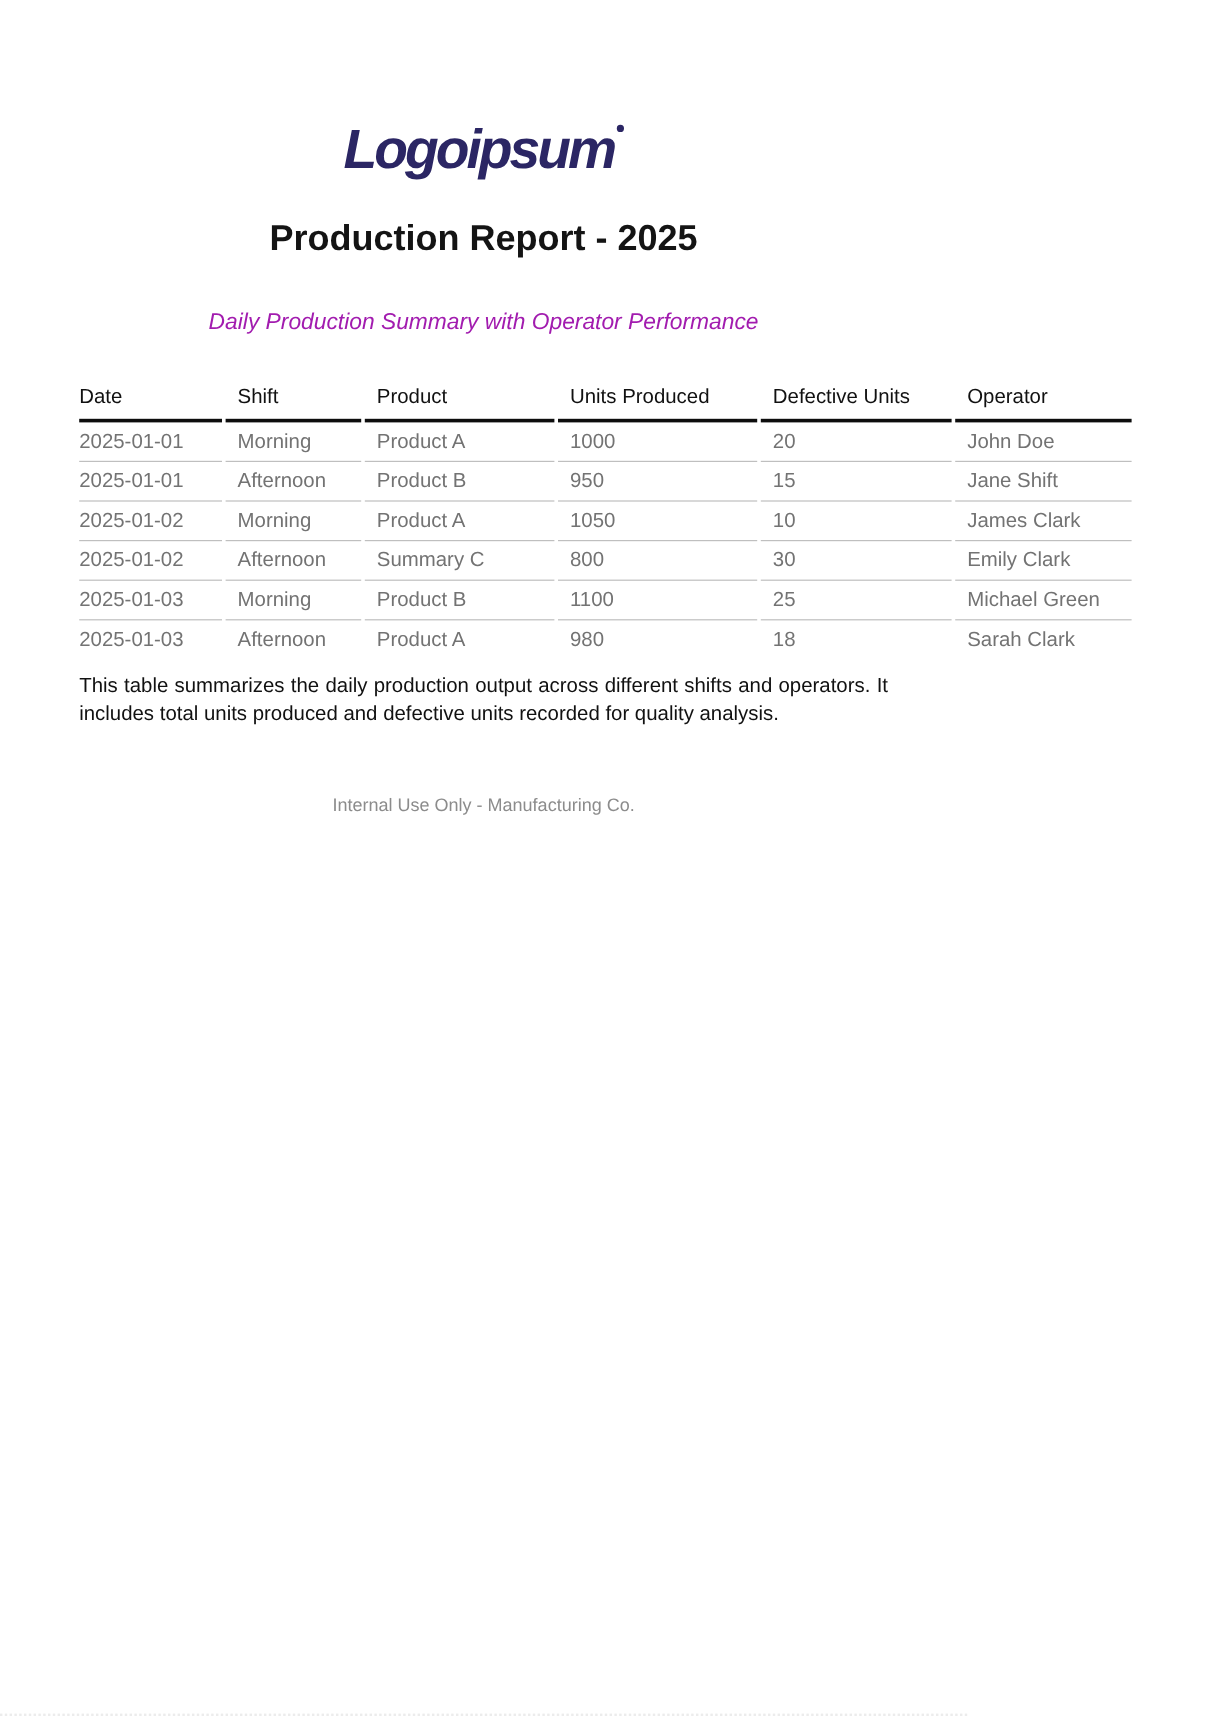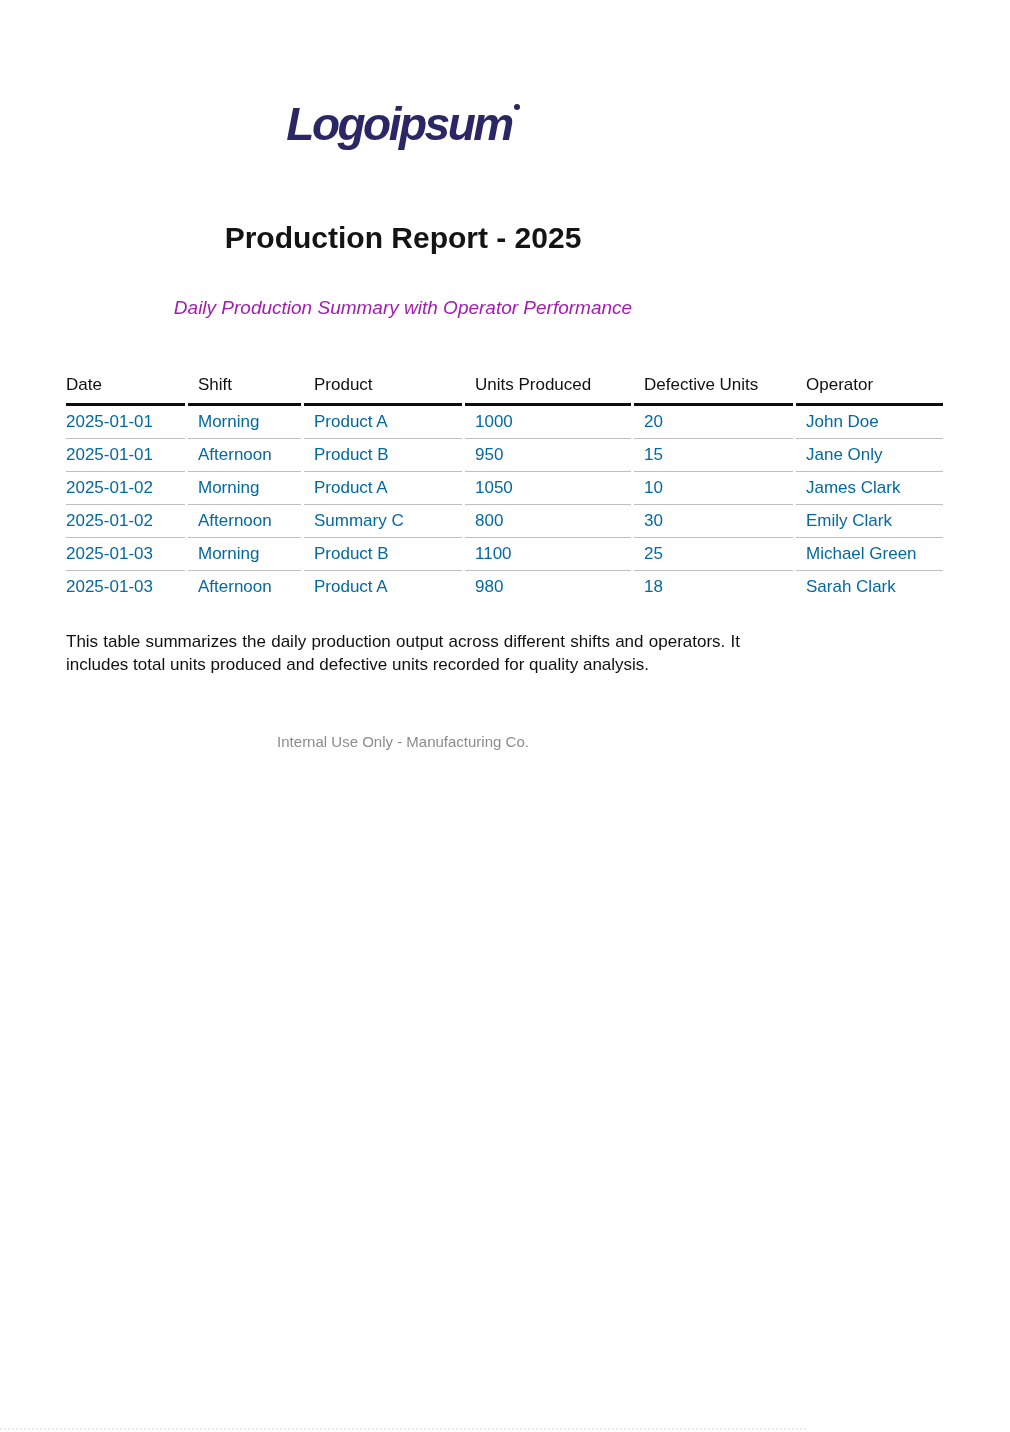--- a/index.html
+++ b/index.html
@@ -42,39 +42,39 @@
     width: 6px;
     height: 6px;
     border-radius: 50%;
     background: #2b2664;
     vertical-align: top;
     margin: 8px 0 0 2px;
   }
 
   
   .title {
-    margin-top: 68px;
+    margin-top: 29px;
     text-align: center;
     font-size: 30px;
     font-weight: bold;
     line-height: 36px;
     color: #141414;
   }
   .subtitle {
     margin-top: 40px;
     text-align: center;
     font-style: italic;
     font-size: 19px;
     line-height: 24px;
     color: #a21caf;
   }
 
   
   .table-wrap {
-    margin-top: 51px;
+    margin-top: 36px;
   }
   table.report {
     table-layout: fixed;
     border-collapse: separate;
     border-spacing: 3px 0;
     width: 883px;
     margin-left: -3px;
     font-size: 17px;
   }
   table.report th {
@@ -84,34 +84,34 @@
     color: #111111;
     padding: 3px 0 7px 10px;
     border-bottom: 3px solid #0d0d0d;
     line-height: 22px;
     overflow: hidden;
     white-space: nowrap;
   }
   table.report td {
     text-align: left;
     font-size: 17px;
-    color: #0369a1;
+    color: #737373;
     padding: 5px 0 5px 10px;
     border-bottom: 1.5px solid #bfbfbf;
     line-height: 22px;
     overflow: hidden;
     white-space: nowrap;
   }
   table.report th:first-child,
   table.report td:first-child { padding-left: 0; }
   table.report tbody tr:last-child td { border-bottom: none; }
 
   
   .description {
-    margin-top: 28px;
+    margin-top: 12px;
     font-size: 17px;
     line-height: 22.5px;
     color: #111111;
     text-align: justify;
   }
 
   
   .footer-note {
     margin-top: 56px;
     text-align: center;
@@ -173,21 +173,21 @@
               <td>1000</td>
               <td>20</td>
               <td>John Doe</td>
             </tr>
             <tr>
               <td>2025-01-01</td>
               <td>Afternoon</td>
               <td>Product B</td>
               <td>950</td>
               <td>15</td>
-              <td>Jane Only</td>
+              <td>Jane Shift</td>
             </tr>
             <tr>
               <td>2025-01-02</td>
               <td>Morning</td>
               <td>Product A</td>
               <td>1050</td>
               <td>10</td>
               <td>James Clark</td>
             </tr>
             <tr>

